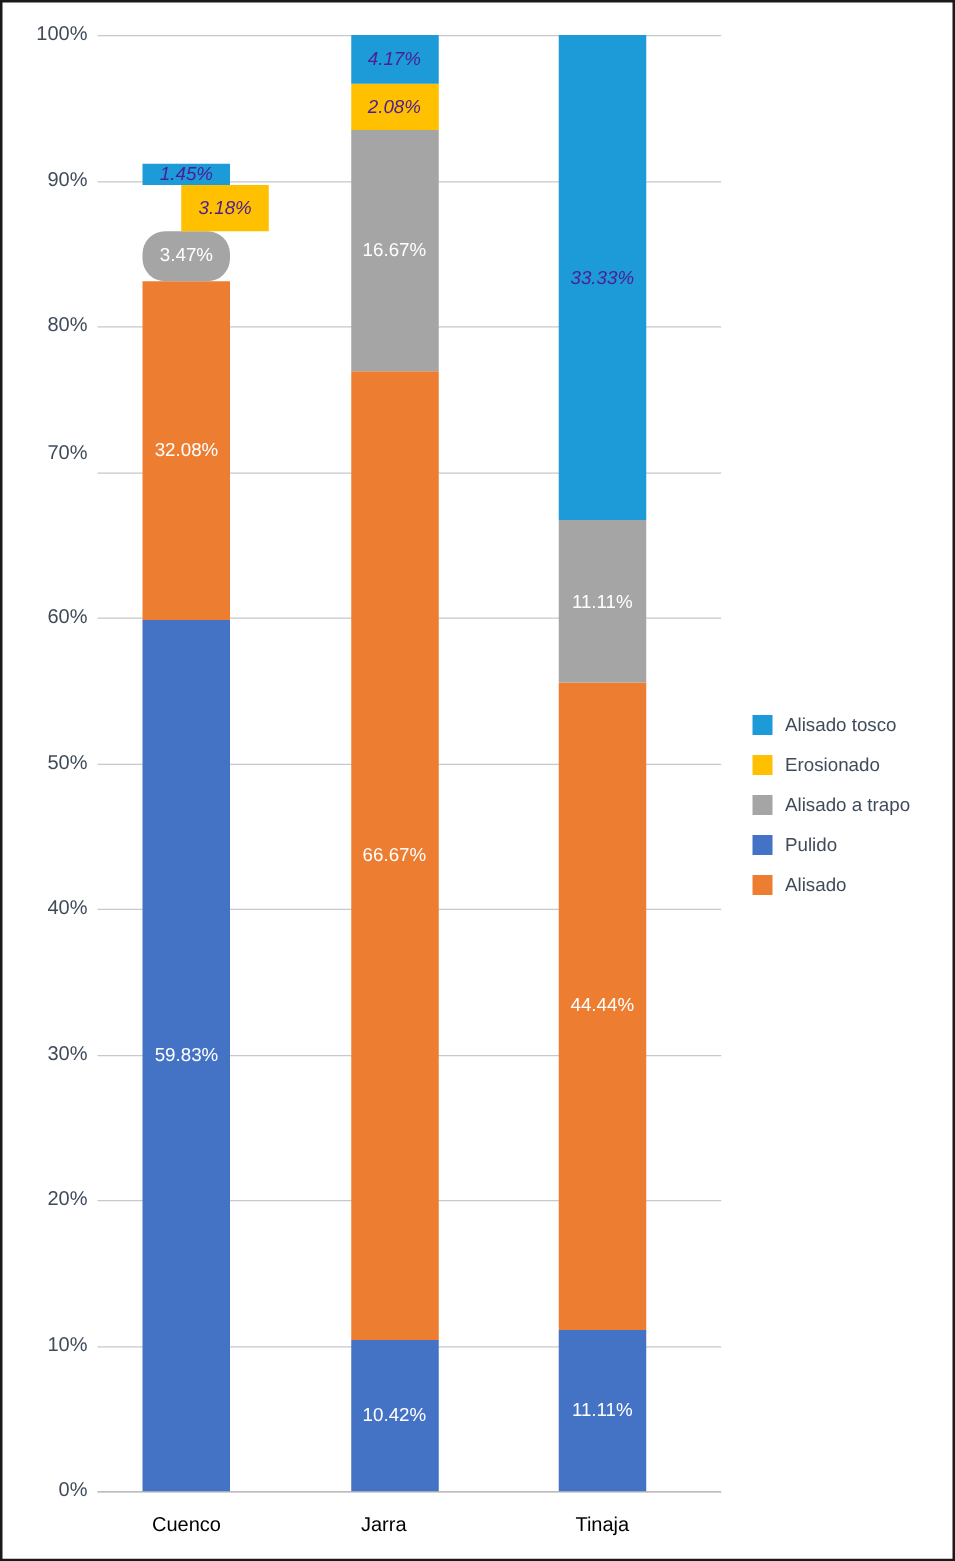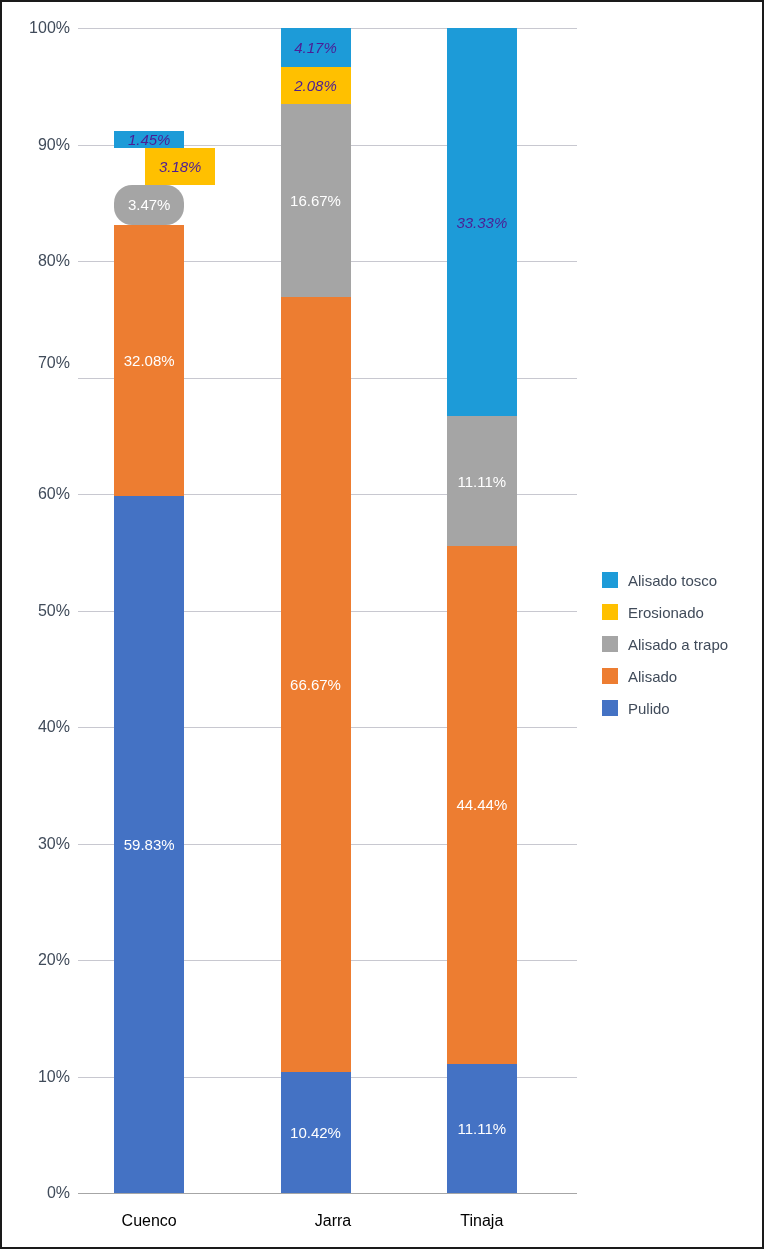--- a/index.html
+++ b/index.html
@@ -196,40 +196,40 @@
           <span class="seg-label light">11.11%</span>
         </div>
         <div class="bar-segment" style="height: 388.294px; background: rgb(29, 155, 216);">
           <span class="seg-label dark">33.33%</span>
         </div>
       </div>
     </div>
 
   <div id="x-axis-labels">
       <div class="xtick-label" style="left: 1.16667px;">Cuenco</div>
-      <div class="xtick-label" style="left: 185px;">Jarra</div>
+      <div class="xtick-label" style="left: 159px;">Jarra</div>
       <div class="xtick-label" style="left: 333.833px;">Tinaja</div>
     </div>
 
   <div id="legend">
       <div class="legend-item">
         <span class="legend-swatch" style="background: rgb(29, 155, 216);"></span>
         <span class="legend-label">Alisado tosco</span>
       </div>
       <div class="legend-item">
         <span class="legend-swatch" style="background: rgb(255, 192, 0);"></span>
         <span class="legend-label">Erosionado</span>
       </div>
       <div class="legend-item">
         <span class="legend-swatch" style="background: rgb(165, 165, 165);"></span>
         <span class="legend-label">Alisado a trapo</span>
       </div>
       <div class="legend-item">
+        <span class="legend-swatch" style="background: rgb(68, 114, 196);"></span>
+        <span class="legend-label">Pulido</span>
+      </div>
+      <div class="legend-item">
         <span class="legend-swatch" style="background: rgb(237, 125, 49);"></span>
         <span class="legend-label">Alisado</span>
       </div>
-      <div class="legend-item">
-        <span class="legend-swatch" style="background: rgb(68, 114, 196);"></span>
-        <span class="legend-label">Pulido</span>
-      </div>
     </div>
 
 </div>
 
 </body></html>

